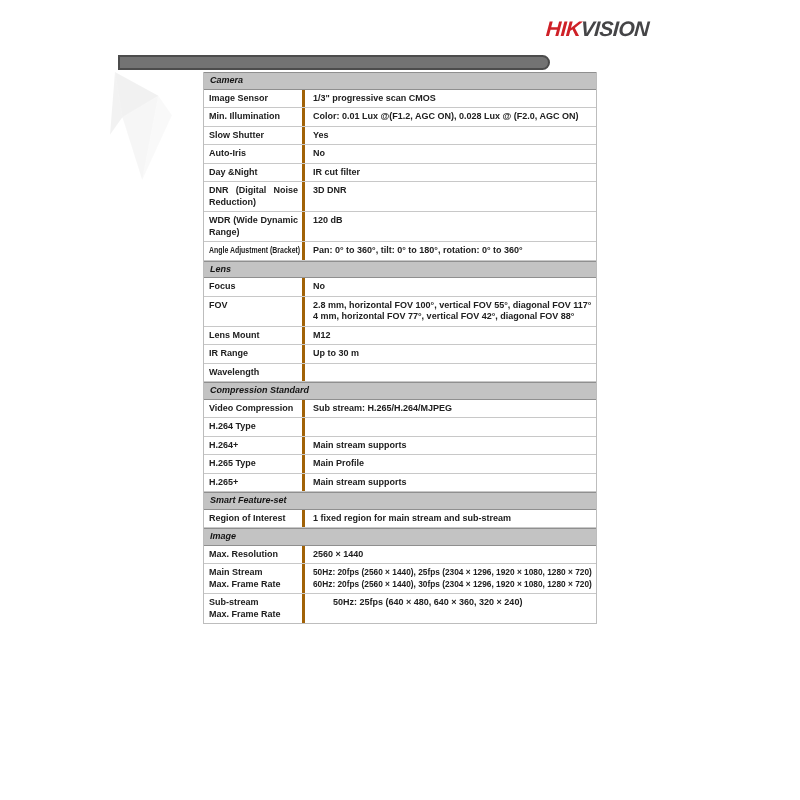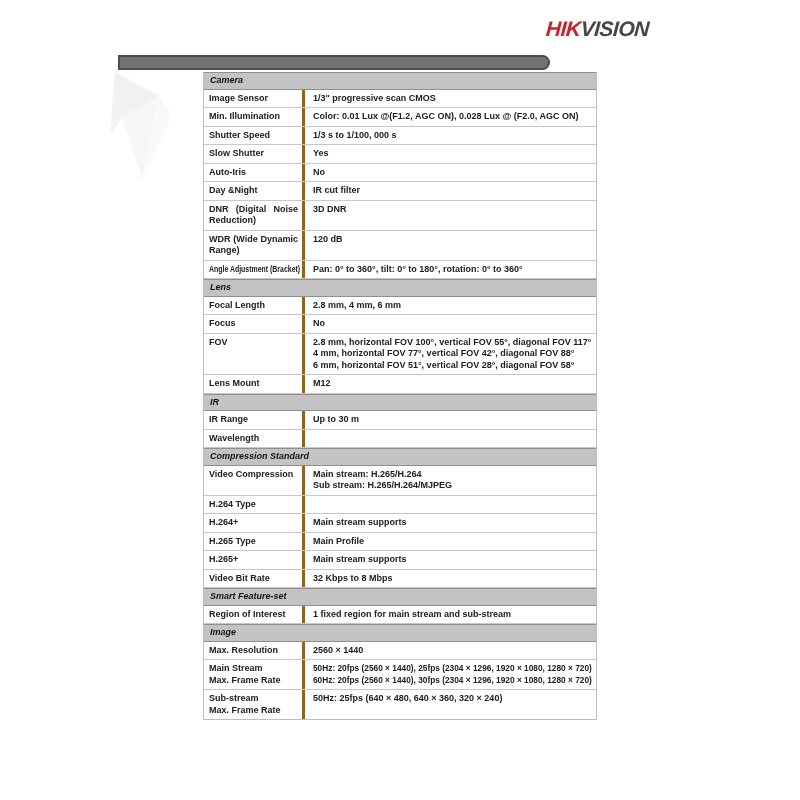--- a/index.html
+++ b/index.html
@@ -39,21 +39,21 @@
     border-bottom:1px solid #bdbdbd;
     font-size:9px; font-weight:bold; line-height:11.5px;
   }
   .section-header {
     background:#c3c3c3;
     border-top:1px solid #8f8f8f; border-bottom:1px solid #8f8f8f;
     padding:2px 0 2px 6px;
     font-style:italic; font-weight:bold; color:#141414;
   }
   .row { display:flex; border-bottom:1px solid #c8c8c8; background:#ffffff; }
-  .row:last-child { border-bottom:none; }
+  .row:last-child { border-bottom:none;gap:20px; }
   .cell { padding:3px 4px; overflow:hidden; }
   .cell.label { flex:0 0 101px; width:101px; border-right:3px solid #a16207; padding-left:5px; }
   .cell.value { flex:1; padding-left:8px; }
   .cell.label.justify { text-align:justify; }
   .fitline { white-space:nowrap; }
 </style>
 </head>
 <body>
 
 <div class="page">
@@ -82,28 +82,20 @@
       <div class="row">
         <div class="cell label">
           <div class="fitline">Min. Illumination</div>
         </div>
         <div class="cell value">
           <div class="fitline">Color: 0.01 Lux @(F1.2, AGC ON), 0.028 Lux @ (F2.0, AGC ON)</div>
         </div>
       </div>
       <div class="row">
         <div class="cell label">
-          <div class="fitline">Shutter Speed</div>
-        </div>
-        <div class="cell value">
-          <div class="fitline">1/3 s to 1/100, 000 s</div>
-        </div>
-      </div>
-      <div class="row">
-        <div class="cell label">
           <div class="fitline">Slow Shutter</div>
         </div>
         <div class="cell value">
           <div class="fitline">Yes</div>
         </div>
       </div>
       <div class="row">
         <div class="cell label">
           <div class="fitline">Auto-Iris</div>
         </div>
@@ -133,75 +125,64 @@
       </div>
       <div class="row">
         <div class="cell label">
           <div class="fitline" style="transform-origin: 0px 50%; transform: scaleX(0.771);">Angle Adjustment (Bracket)</div>
         </div>
         <div class="cell value">
           <div class="fitline">Pan: 0° to 360°, tilt: 0° to 180°, rotation: 0° to 360°</div>
         </div>
       </div>
       <div class="section-header">Lens</div>
-      <div class="row">
-        <div class="cell label">
-          <div class="fitline">Focal Length</div>
-        </div>
-        <div class="cell value">
-          <div class="fitline">2.8 mm, 4 mm, 6 mm</div>
-        </div>
-      </div>
       <div class="row">
         <div class="cell label">
           <div class="fitline">Focus</div>
         </div>
         <div class="cell value">
           <div class="fitline">No</div>
         </div>
       </div>
       <div class="row">
         <div class="cell label">
           <div class="fitline">FOV</div>
         </div>
         <div class="cell value">
           <div class="fitline">2.8 mm, horizontal FOV 100°, vertical FOV 55°, diagonal FOV 117°</div>
           <div class="fitline">4 mm, horizontal FOV 77°, vertical FOV 42°, diagonal FOV 88°</div>
-          <div class="fitline">6 mm, horizontal FOV 51°, vertical FOV 28°, diagonal FOV 58°</div>
         </div>
       </div>
       <div class="row">
         <div class="cell label">
           <div class="fitline">Lens Mount</div>
         </div>
         <div class="cell value">
           <div class="fitline">M12</div>
         </div>
       </div>
-      <div class="section-header">IR</div>
       <div class="row">
         <div class="cell label">
           <div class="fitline">IR Range</div>
         </div>
         <div class="cell value">
           <div class="fitline">Up to 30 m</div>
         </div>
       </div>
       <div class="row">
         <div class="cell label">
           <div class="fitline">Wavelength</div>
         </div>
       </div>
       <div class="section-header">Compression Standard</div>
       <div class="row">
         <div class="cell label">
           <div class="fitline">Video Compression</div>
         </div>
         <div class="cell value">
-          <div class="fitline">Main stream: H.265/H.264</div>
           <div class="fitline">Sub stream: H.265/H.264/MJPEG</div>
         </div>
       </div>
       <div class="row">
         <div class="cell label">
           <div class="fitline">H.264 Type</div>
         </div>
       </div>
       <div class="row">
         <div class="cell label">
@@ -218,28 +199,20 @@
         <div class="cell value">
           <div class="fitline">Main Profile</div>
         </div>
       </div>
       <div class="row">
         <div class="cell label">
           <div class="fitline">H.265+</div>
         </div>
         <div class="cell value">
           <div class="fitline">Main stream supports</div>
-        </div>
-      </div>
-      <div class="row">
-        <div class="cell label">
-          <div class="fitline">Video Bit Rate</div>
-        </div>
-        <div class="cell value">
-          <div class="fitline">32 Kbps to 8 Mbps</div>
         </div>
       </div>
       <div class="section-header">Smart Feature-set</div>
       <div class="row">
         <div class="cell label">
           <div class="fitline">Region of Interest</div>
         </div>
         <div class="cell value">
           <div class="fitline">1 fixed region for main stream and sub-stream</div>
         </div>

